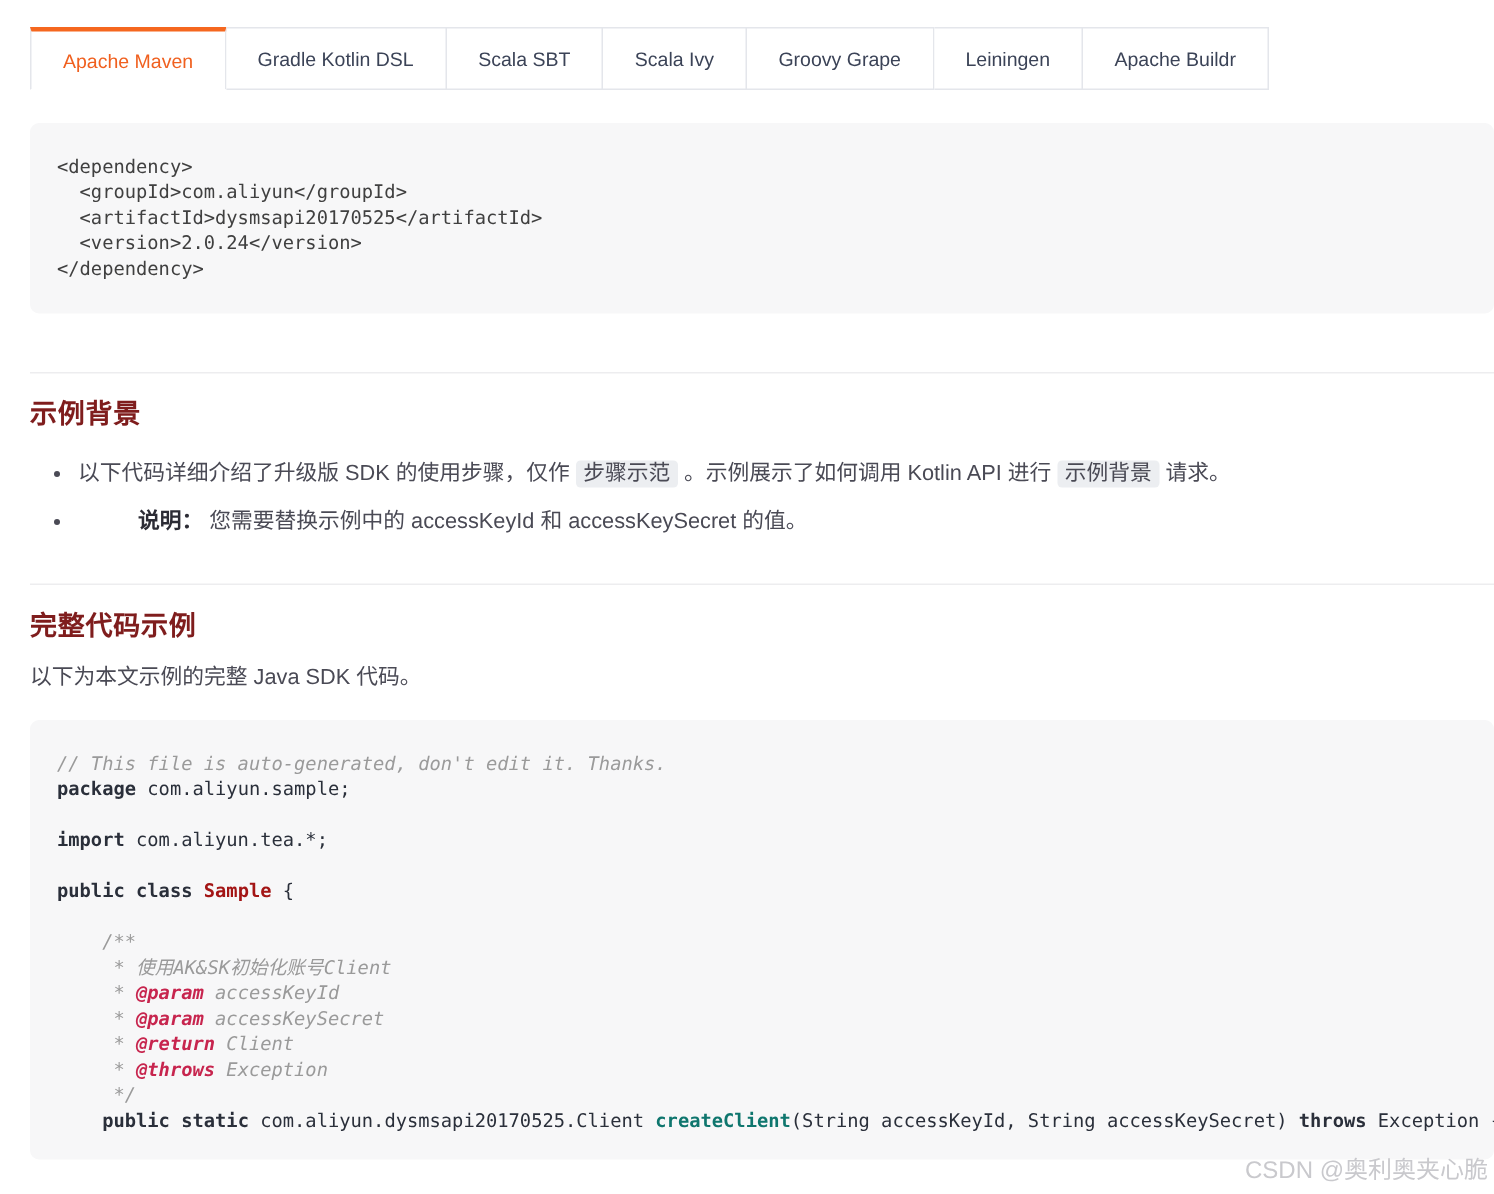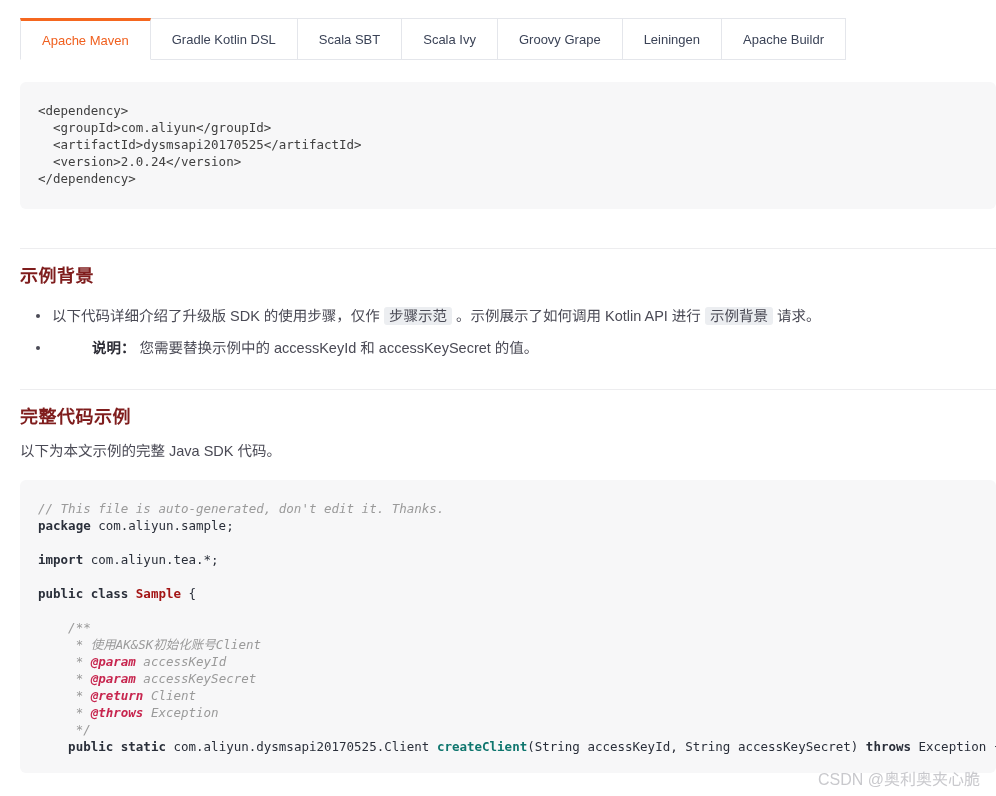--- a/index.html
+++ b/index.html
@@ -140,21 +140,21 @@
   .b { font-weight: bold; color: #2c2c35; margin-left: 40px; }
   p.lead {
     font-size: 14.5px;
     color: #4a4a55;
     margin: 11px 0 0 20px;
   }
 
   
   .watermark {
     position: absolute;
-    right: 16px;
+    right: 4px;
     bottom: 6px;
     font-size: 16px;
     color: #c9c9cd;
     font-family: "Liberation Sans", "DejaVu Sans", sans-serif;
     pointer-events: none;
     white-space: nowrap;
   }
 </style>
 </head>
 <body>

